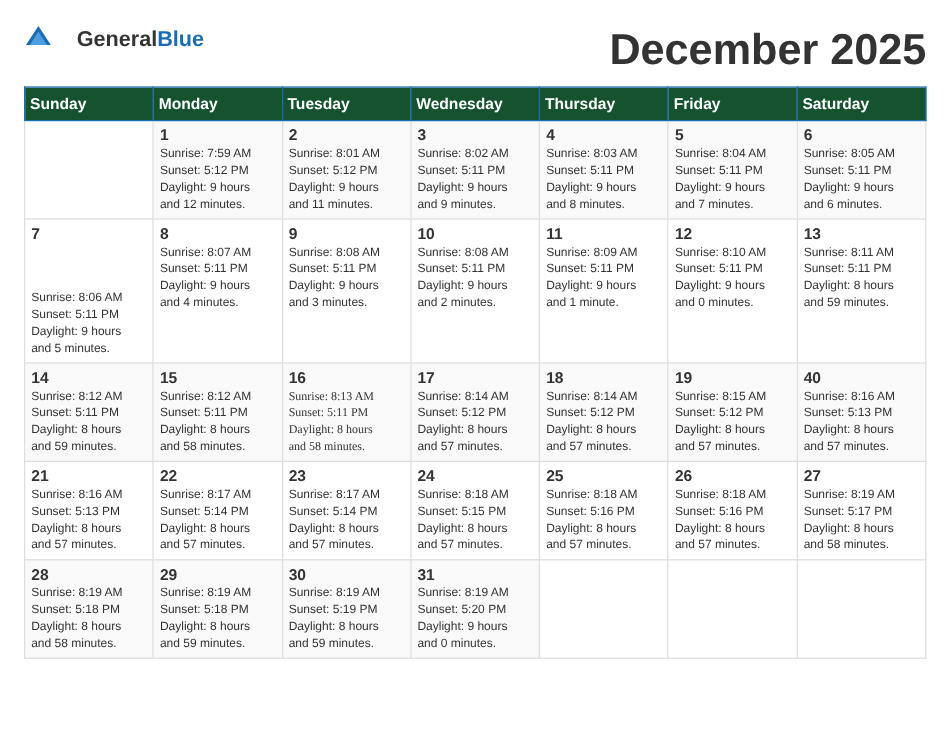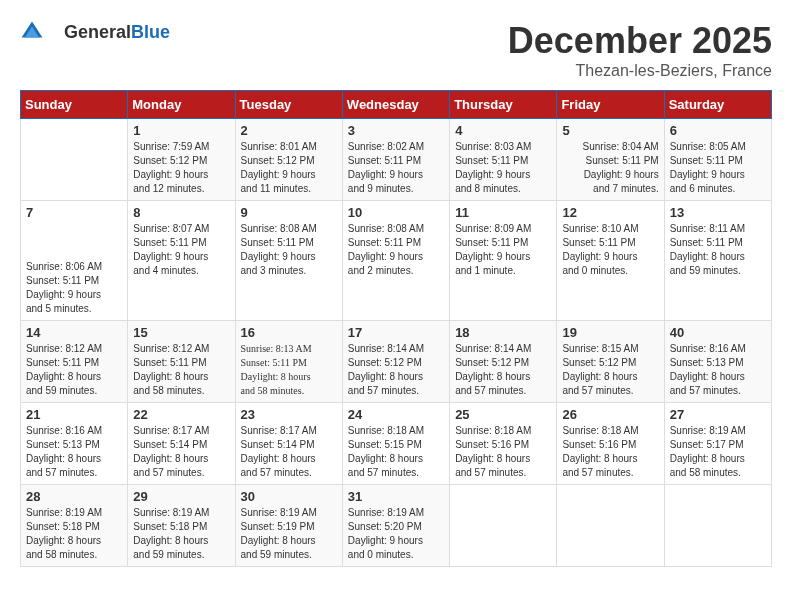--- a/index.html
+++ b/index.html
@@ -47,21 +47,21 @@
     .location-title {
       font-size: 16px;
       color: #555;
     }
     table {
       width: 100%;
       border-collapse: collapse;
       font-size: 11px;
     }
     thead tr {
-      background-color: #b91c1c;
+      background-color: #14532d;
       color: #fff;
     }
     thead th {
       padding: 6px 4px;
       text-align: left;
       font-size: 13px;
       font-weight: bold;
       border: 1px solid #1a6db5;
     }
     tbody tr {
@@ -103,21 +103,20 @@
     <svg class="logo-icon" viewBox="0 0 30 30">
       <polygon points="15,2 28,22 2,22" fill="#1a6db5"></polygon>
       <polygon points="15,8 24,22 6,22" fill="#4a9ee0"></polygon>
     </svg>
     <div>
       <span class="logo-text-general">General</span><span class="logo-text-blue">Blue</span>
     </div>
   </div>
   <div class="title-area">
     <div class="month-title">December 2025</div>
-    <div class="location-title">Thezan-les-Beziers, France</div>
   </div>
 </div>
 
 <table>
   <thead>
     <tr>
     <th>Sunday</th>
         <th>Monday</th>
         <th>Tuesday</th>
         <th>Wednesday</th>
@@ -152,21 +151,21 @@
         </td>
         <td>
           <span class="day-number">4</span>
           <div class="day-info" style="white-space: pre-line;">Sunrise: 8:03 AM
 Sunset: 5:11 PM
 Daylight: 9 hours
 and 8 minutes.</div>
         </td>
         <td>
           <span class="day-number">5</span>
-          <div class="day-info" style="white-space: pre-line; text-align: right;">Sunrise: 8:04 AM
+          <div class="day-info" style="white-space: pre-line;">Sunrise: 8:04 AM
 Sunset: 5:11 PM
 Daylight: 9 hours
 and 7 minutes.</div>
         </td>
         <td>
           <span class="day-number">6</span>
           <div class="day-info" style="white-space: pre-line;">Sunrise: 8:05 AM
 Sunset: 5:11 PM
 Daylight: 9 hours
 and 6 minutes.</div>

